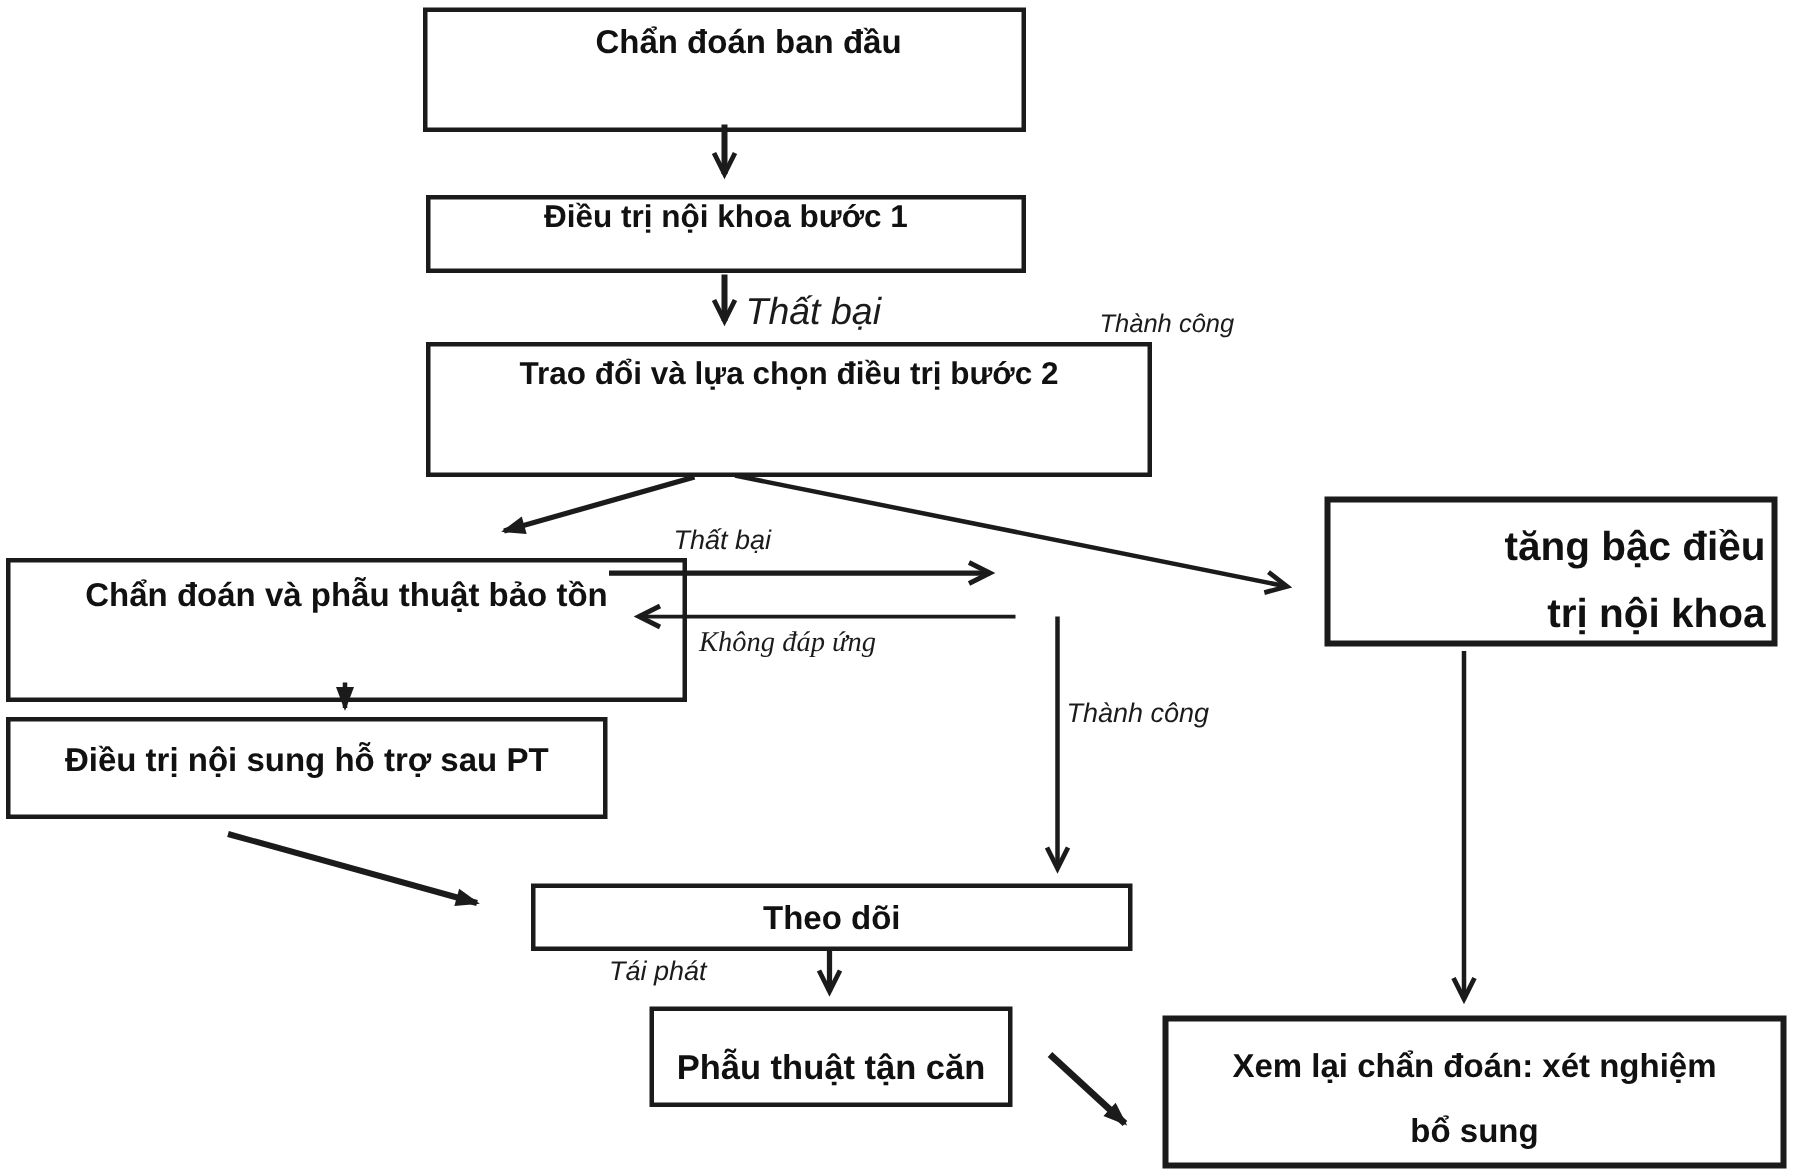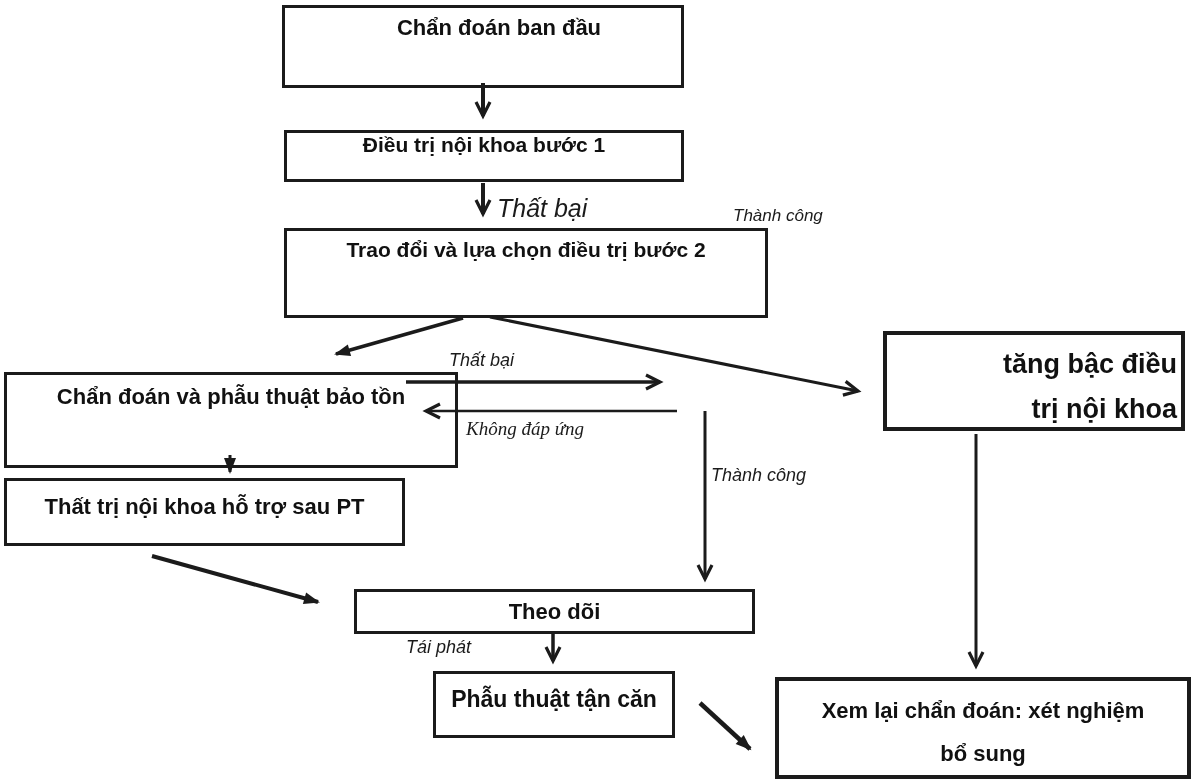--- a/index.html
+++ b/index.html
@@ -16,21 +16,21 @@
   }
   
   .n-initial   {left:282px;top:5px;  width:402px;height:83px; font-size:22px;padding-top:7px;padding-left:32px;}
   .n-step1     {left:284px;top:130px;width:400px;height:52px; font-size:21px;display:flex;align-items:flex-start;justify-content:center;}
   .n-step2     {left:284px;top:228px;width:484px;height:90px; font-size:21px;padding-top:7px;}
   .n-surgery   {left:4px;  top:372px;width:454px;height:96px; font-size:22px;padding-top:9px;}
   .n-postop    {left:4px;  top:478px;width:401px;height:68px; font-size:22px;padding-top:13px;}
   .n-escalate  {left:883px;top:331px;width:302px;height:100px;font-size:27px;border-width:4px;
                 text-align:right;padding:7px 4px 0 20px;line-height:45px;}
   .n-followup  {left:354px;top:589px;width:401px;height:45px; font-size:22px;padding-top:7px;}
-  .n-radical   {left:433px;top:671px;width:242px;height:67px; font-size:23px;padding-top:12px;}
+  .n-radical   {left:433px;top:671px;width:242px;height:67px; font-size:23px;padding-top:24px;}
   .n-review    {left:775px;top:677px;width:416px;height:102px;font-size:22px;border-width:4px;
                 padding:8px 28px 0 28px;line-height:43px;}
   
   .l-failure-top {left:497px;top:194px;font-size:25px;}
   .l-success-top {left:733px;top:206px;font-size:17px;}
   .l-failure-mid {left:449px;top:350px;font-size:18px;}
   .l-noresponse  {left:466px;top:418px;font-size:19px;font-family:"Liberation Serif",serif;}
   .l-success-mid {left:711px;top:465px;font-size:18px;}
   .l-recurrence  {left:406px;top:637px;font-size:18px;}
   svg.arrows{position:absolute;left:0;top:0;pointer-events:none;}
@@ -48,21 +48,21 @@
 
 <div class="node n-step2">
   <span>Trao đổi và lựa chọn điều trị bước 2</span>
 </div>
 
 <div class="node n-surgery">
   <span>Chẩn đoán và phẫu thuật bảo tồn</span>
 </div>
 
 <div class="node n-postop">
-  <span>Thất trị nội khoa hỗ trợ sau PT</span>
+  <span>Điều trị nội sung hỗ trợ sau PT</span>
 </div>
 
 <div class="node n-escalate">
   <span style="display:block">tăng bậc điều</span>
   <span style="display:block">trị nội khoa</span>
 </div>
 
 <div class="node n-followup">
   <span>Theo dõi</span>
 </div>

